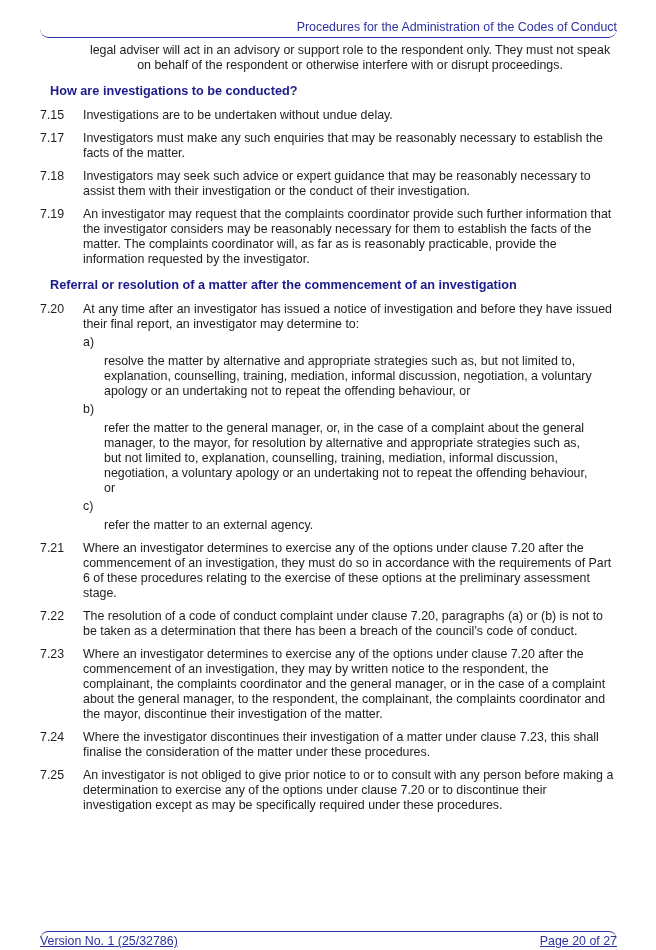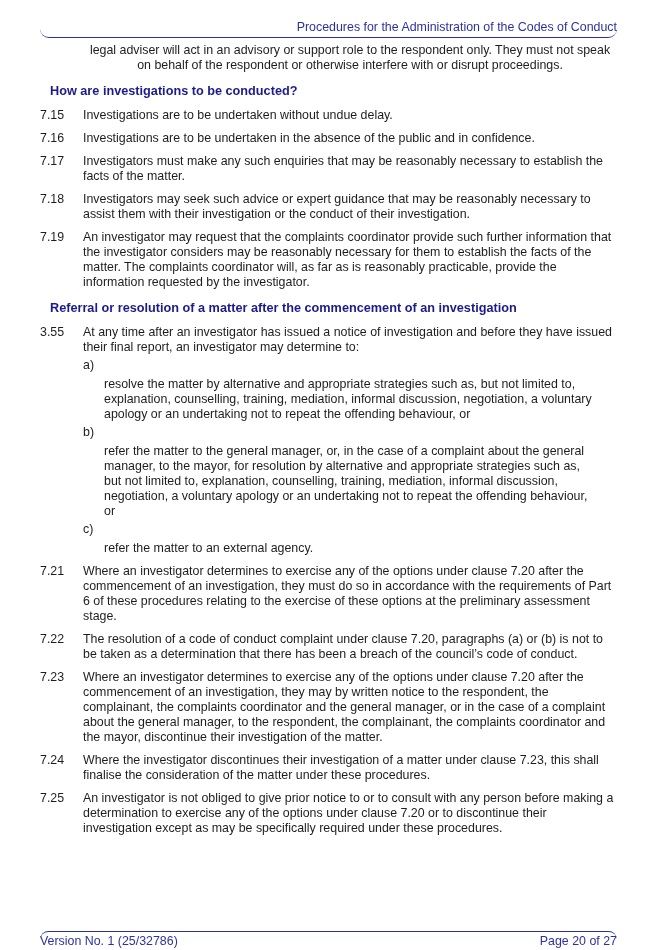--- a/index.html
+++ b/index.html
@@ -50,21 +50,21 @@
   .subitem-marker { width: 21px; flex-shrink: 0; }
   .subitem-text { flex: 1; padding-right: 22px; margin-top: 19px; }
   .footer {
     position: absolute;
     left: 40px; bottom: 2px; width: 577px;
     border-top: 1.5px solid #2d31a0;
     padding-top: 2px;
     display: flex;
     justify-content: space-between;
     color: #2d31a0;
-    font-size: 12.4px; line-height: 14px;
+    font-size: 12.4px; line-height: 14px; text-decoration: underline;
   }
 </style>
 </head>
 <body>
 
 <div class="page">
 
   <div class="header">
     <div>Procedures for the Administration of the Codes of Conduct</div>
   </div>
@@ -74,44 +74,40 @@
     <p class="continuation">legal adviser will act in an advisory or support role to the respondent only. They must not speak on behalf of the respondent or otherwise interfere with or disrupt proceedings.</p>
 
 
     <h2 class="section-heading">How are investigations to be conducted?</h2>
 
     <div class="clause">
       <div class="clause-num">7.15</div>
       <div class="clause-body">Investigations are to be undertaken without undue delay.</div>
     </div>
 
-    <div class="clause">
-      <div class="clause-num">7.16</div>
-      <div class="clause-body">Investigations are to be undertaken in the absence of the public and in confidence.</div>
-    </div>
 
     <div class="clause">
       <div class="clause-num">7.17</div>
       <div class="clause-body">Investigators must make any such enquiries that may be reasonably necessary to establish the facts of the matter.</div>
     </div>
 
     <div class="clause">
       <div class="clause-num">7.18</div>
       <div class="clause-body">Investigators may seek such advice or expert guidance that may be reasonably necessary to assist them with their investigation or the conduct of their investigation.</div>
     </div>
 
     <div class="clause">
       <div class="clause-num">7.19</div>
       <div class="clause-body">An investigator may request that the complaints coordinator provide such further information that the investigator considers may be reasonably necessary for them to establish the facts of the matter. The complaints coordinator will, as far as is reasonably practicable, provide the information requested by the investigator.</div>
     </div>
 
     <h2 class="section-heading">Referral or resolution of a matter after the commencement of an investigation</h2>
 
     <div class="clause">
-      <div class="clause-num">3.55</div>
+      <div class="clause-num">7.20</div>
       <div class="clause-body">
         <div>At any time after an investigator has issued a notice of investigation and before they have issued their final report, an investigator may determine to:</div>
         <div class="subitem">
           <div class="subitem-marker">a)</div>
           <div class="subitem-text">resolve the matter by alternative and appropriate strategies such as, but not limited to, explanation, counselling, training, mediation, informal discussion, negotiation, a voluntary apology or an undertaking not to repeat the offending behaviour, or</div>
         </div>
         <div class="subitem">
           <div class="subitem-marker">b)</div>
           <div class="subitem-text">refer the matter to the general manager, or, in the case of a complaint about the general manager, to the mayor, for resolution by alternative and appropriate strategies such as, but not limited to, explanation, counselling, training, mediation, informal discussion, negotiation, a voluntary apology or an undertaking not to repeat the offending behaviour, or</div>
         </div>

